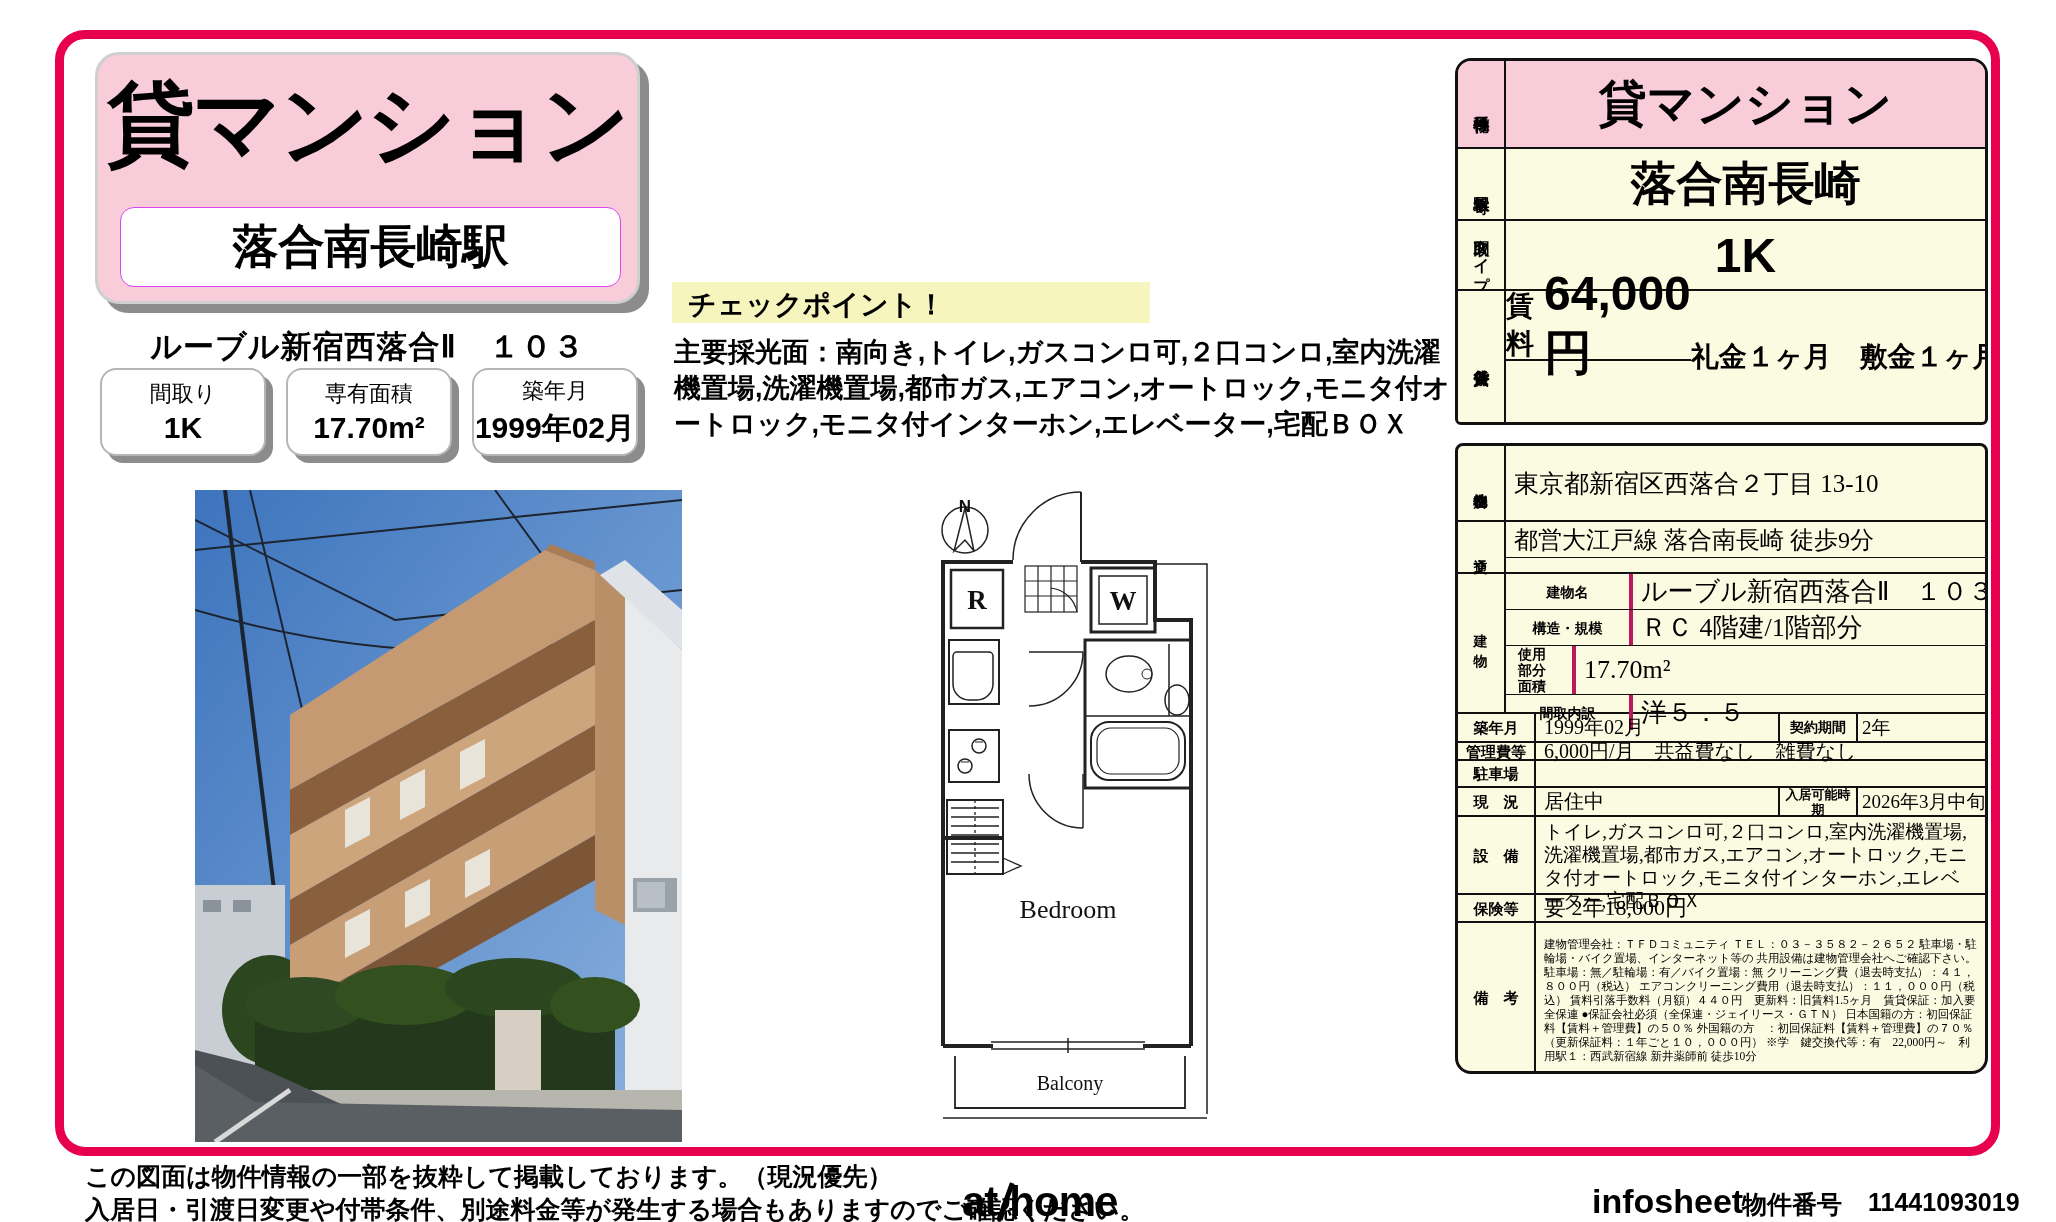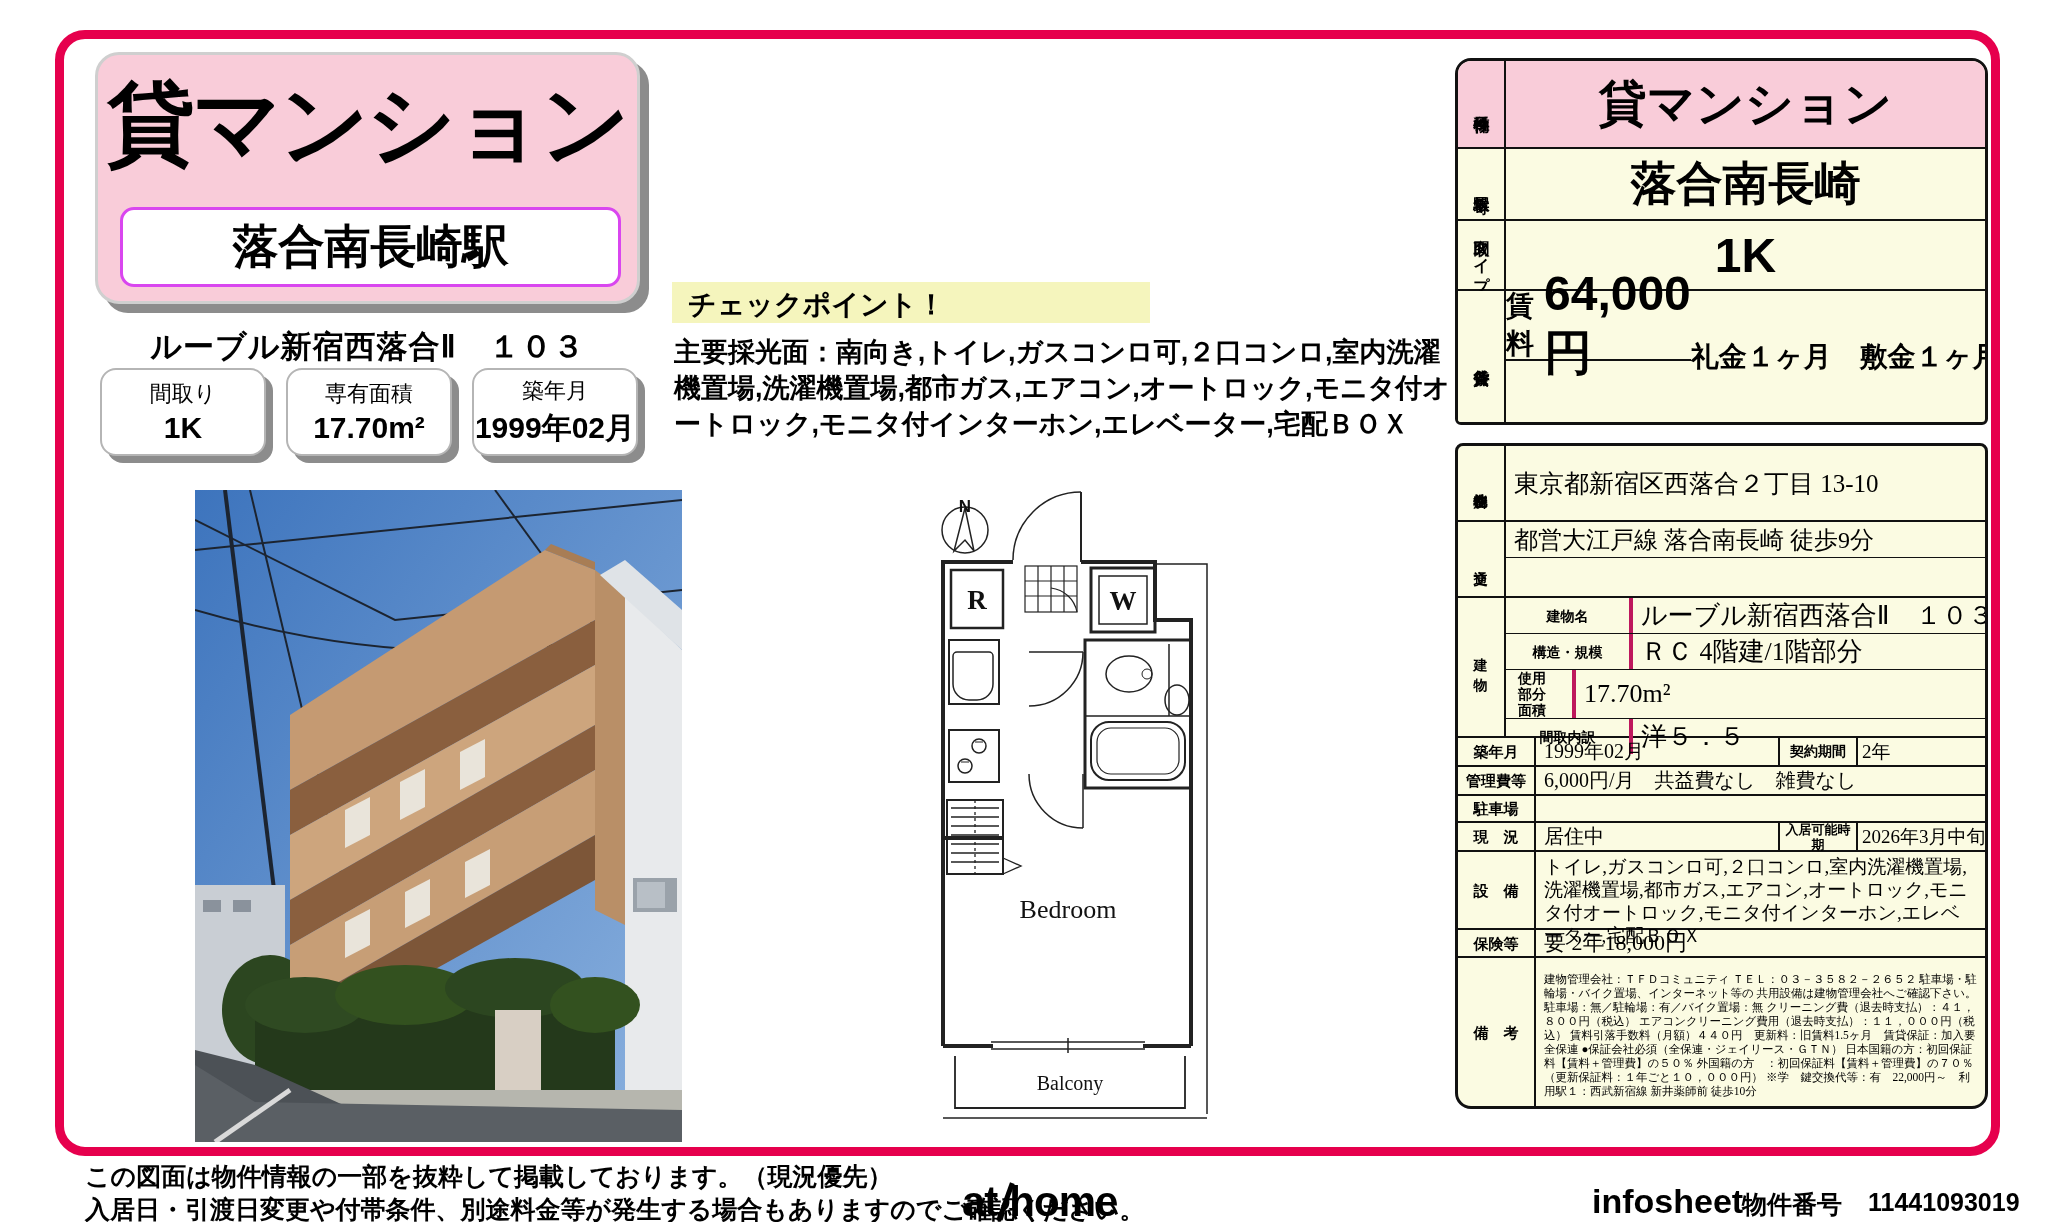--- a/index.html
+++ b/index.html
@@ -9,21 +9,21 @@
   .border-frame { position:absolute; left:55px; top:30px; width:1945px; height:1126px;
     border:9px solid #e6004d; border-radius:30px; }
 
   
   .title-card { position:absolute; left:95px; top:52px; width:545px; height:252px;
     background:#f9ccd9; border:3px solid #cfcfcf; border-radius:24px;
     box-shadow:9px 9px 0 #8c8c8c; }
   .title-cat { position:absolute; left:0; top:10px; width:100%; text-align:center;
     font-size:88px; font-weight:900; letter-spacing:-3px; color:#000; }
   .title-station { position:absolute; left:22px; bottom:14px; width:501px; height:80px;
-    background:#fff; border:3px solid #d946ef; border-radius:14px;
+    background:#fff; border:1px solid #d946ef; border-radius:14px;
     display:flex; align-items:center; justify-content:center; }
   .title-station span { font-size:46px; font-weight:900; }
 
   .bldg-line { position:absolute; left:95px; top:326px; width:545px; text-align:center;
     font-size:31px; font-weight:700; letter-spacing:1px; }
 
   
   .specs { position:absolute; left:100px; top:368px; width:540px; display:flex; gap:20px; }
   .spec-box { width:166px; height:88px; background:#fff; border:2px solid #b5b5b5;
     border-radius:16px; box-shadow:7px 7px 0 #8c8c8c;
@@ -74,34 +74,34 @@
   .t2 .vlab { width:48px; flex:0 0 48px; border-right:2px solid #111;
     display:flex; align-items:center; justify-content:center;
     writing-mode:vertical-rl; text-orientation:upright;
     font-family:"Liberation Sans", sans-serif; font-size:14px; font-weight:600; }
   .t2 .hlab { width:78px; flex:0 0 78px; border-right:2px solid #111;
     display:flex; align-items:center; justify-content:center;
     font-family:"Liberation Sans", sans-serif; font-size:15px; font-weight:600;
     text-align:center; line-height:17px; }
   .t2 .val { flex:1; display:flex; align-items:center; padding:0 8px; font-size:25px; }
   .row-addr { height:74px; }
-  .row-access { height:76px; }
+  .row-access { height:52px; }
   .accesscol { flex:1; display:flex; flex-direction:column; }
   .accessline1 { height:36px; border-bottom:1.5px solid #111; display:flex;
     align-items:center; padding:0 8px; font-size:24px; }
   .accessline2 { flex:1; }
   .row-bldg { height:140px; }
   .bldgcol { flex:1; display:flex; flex-direction:column; }
   .bldgsub { flex:1; display:flex; border-top:1.5px solid #111; }
   .bldgsub:first-child { border-top:none; }
   .sublab { width:127px; flex:0 0 127px; border-right:4px solid #be185d;
     display:flex; align-items:center; justify-content:center; text-align:right;
     font-family:"Liberation Sans", sans-serif; font-size:14px; font-weight:600; line-height:16px; }
   .subval { flex:1; display:flex; align-items:center; padding:0 8px; font-size:26px; white-space:nowrap; }
-  .row-built { height:29px; } .row-fees { height:29px; } .row-park { height:27px; }
+  .row-built { height:29px; } .row-fees { height:18px; } .row-park { height:27px; }
   .row-status { height:29px; } .row-ins { height:28px; }
   .smallval { font-size:20px !important; }
   .lab2 { width:80px; flex:0 0 80px; border-left:2px solid #111; border-right:2px solid #111;
     display:flex; align-items:center; justify-content:center; text-align:center;
     font-family:"Liberation Sans", sans-serif; font-size:14px; font-weight:600; line-height:15px; }
   .val2 { width:127px; flex:0 0 127px; display:flex; align-items:center;
     padding:0 4px; font-size:19px; white-space:nowrap; }
   .row-equip { height:78px; }
   .equipval { flex:1; padding:3px 8px; font-size:19px; line-height:23px; }
   .row-ins .val { font-size:22px; }

